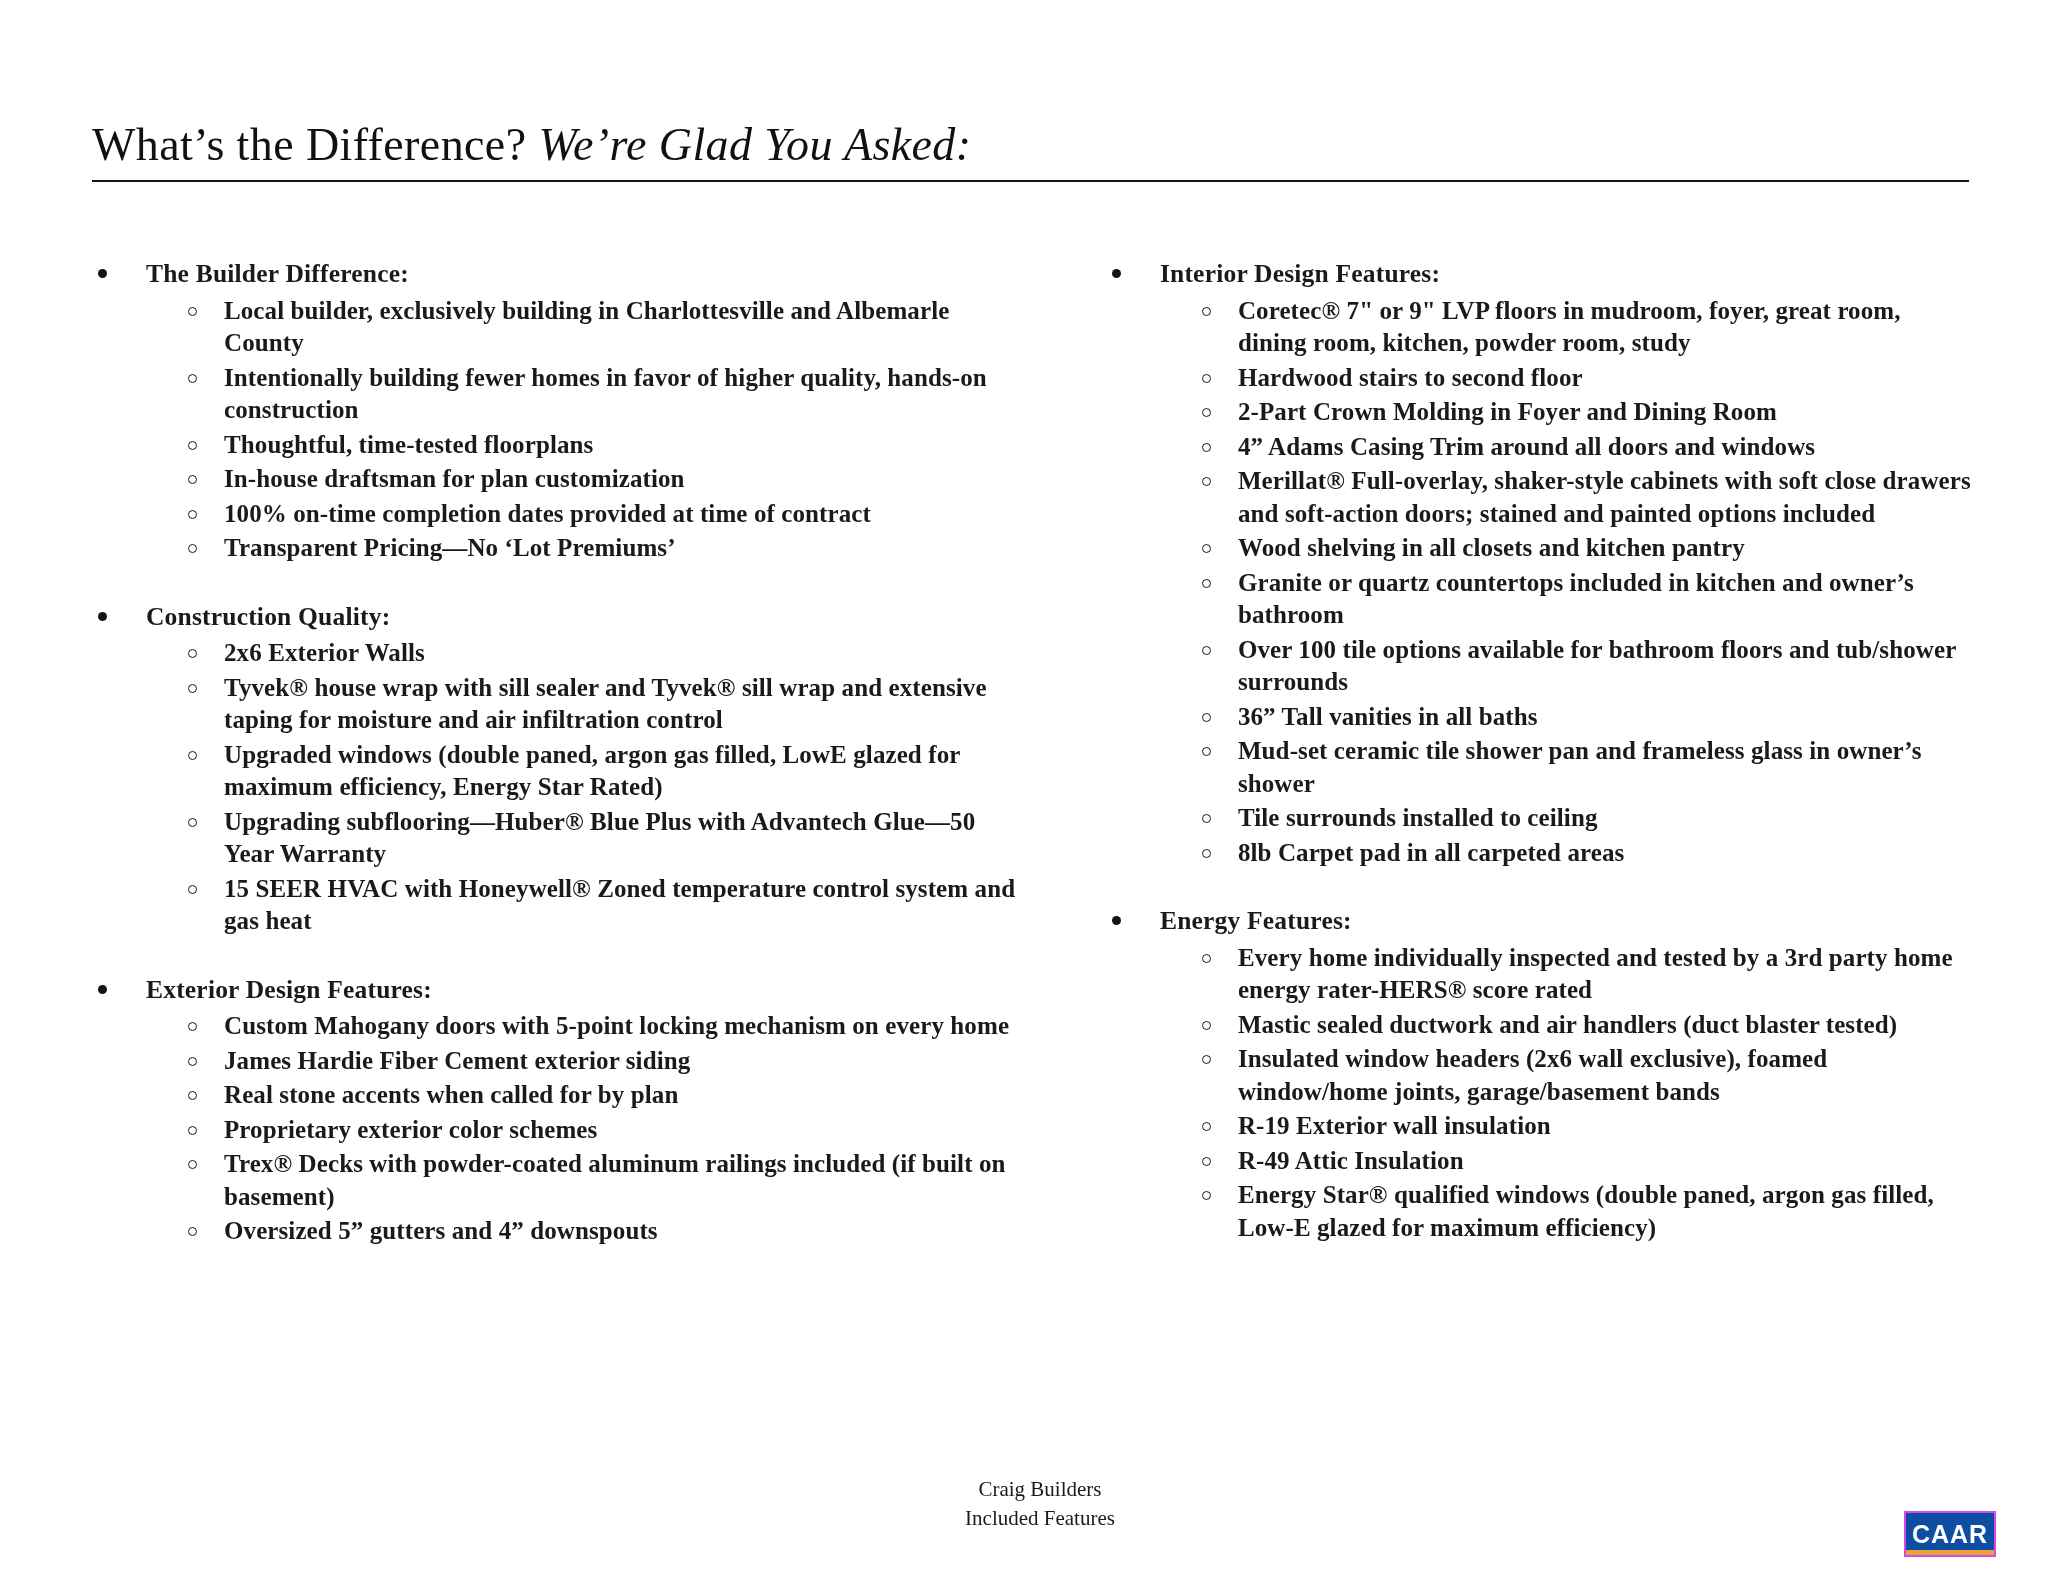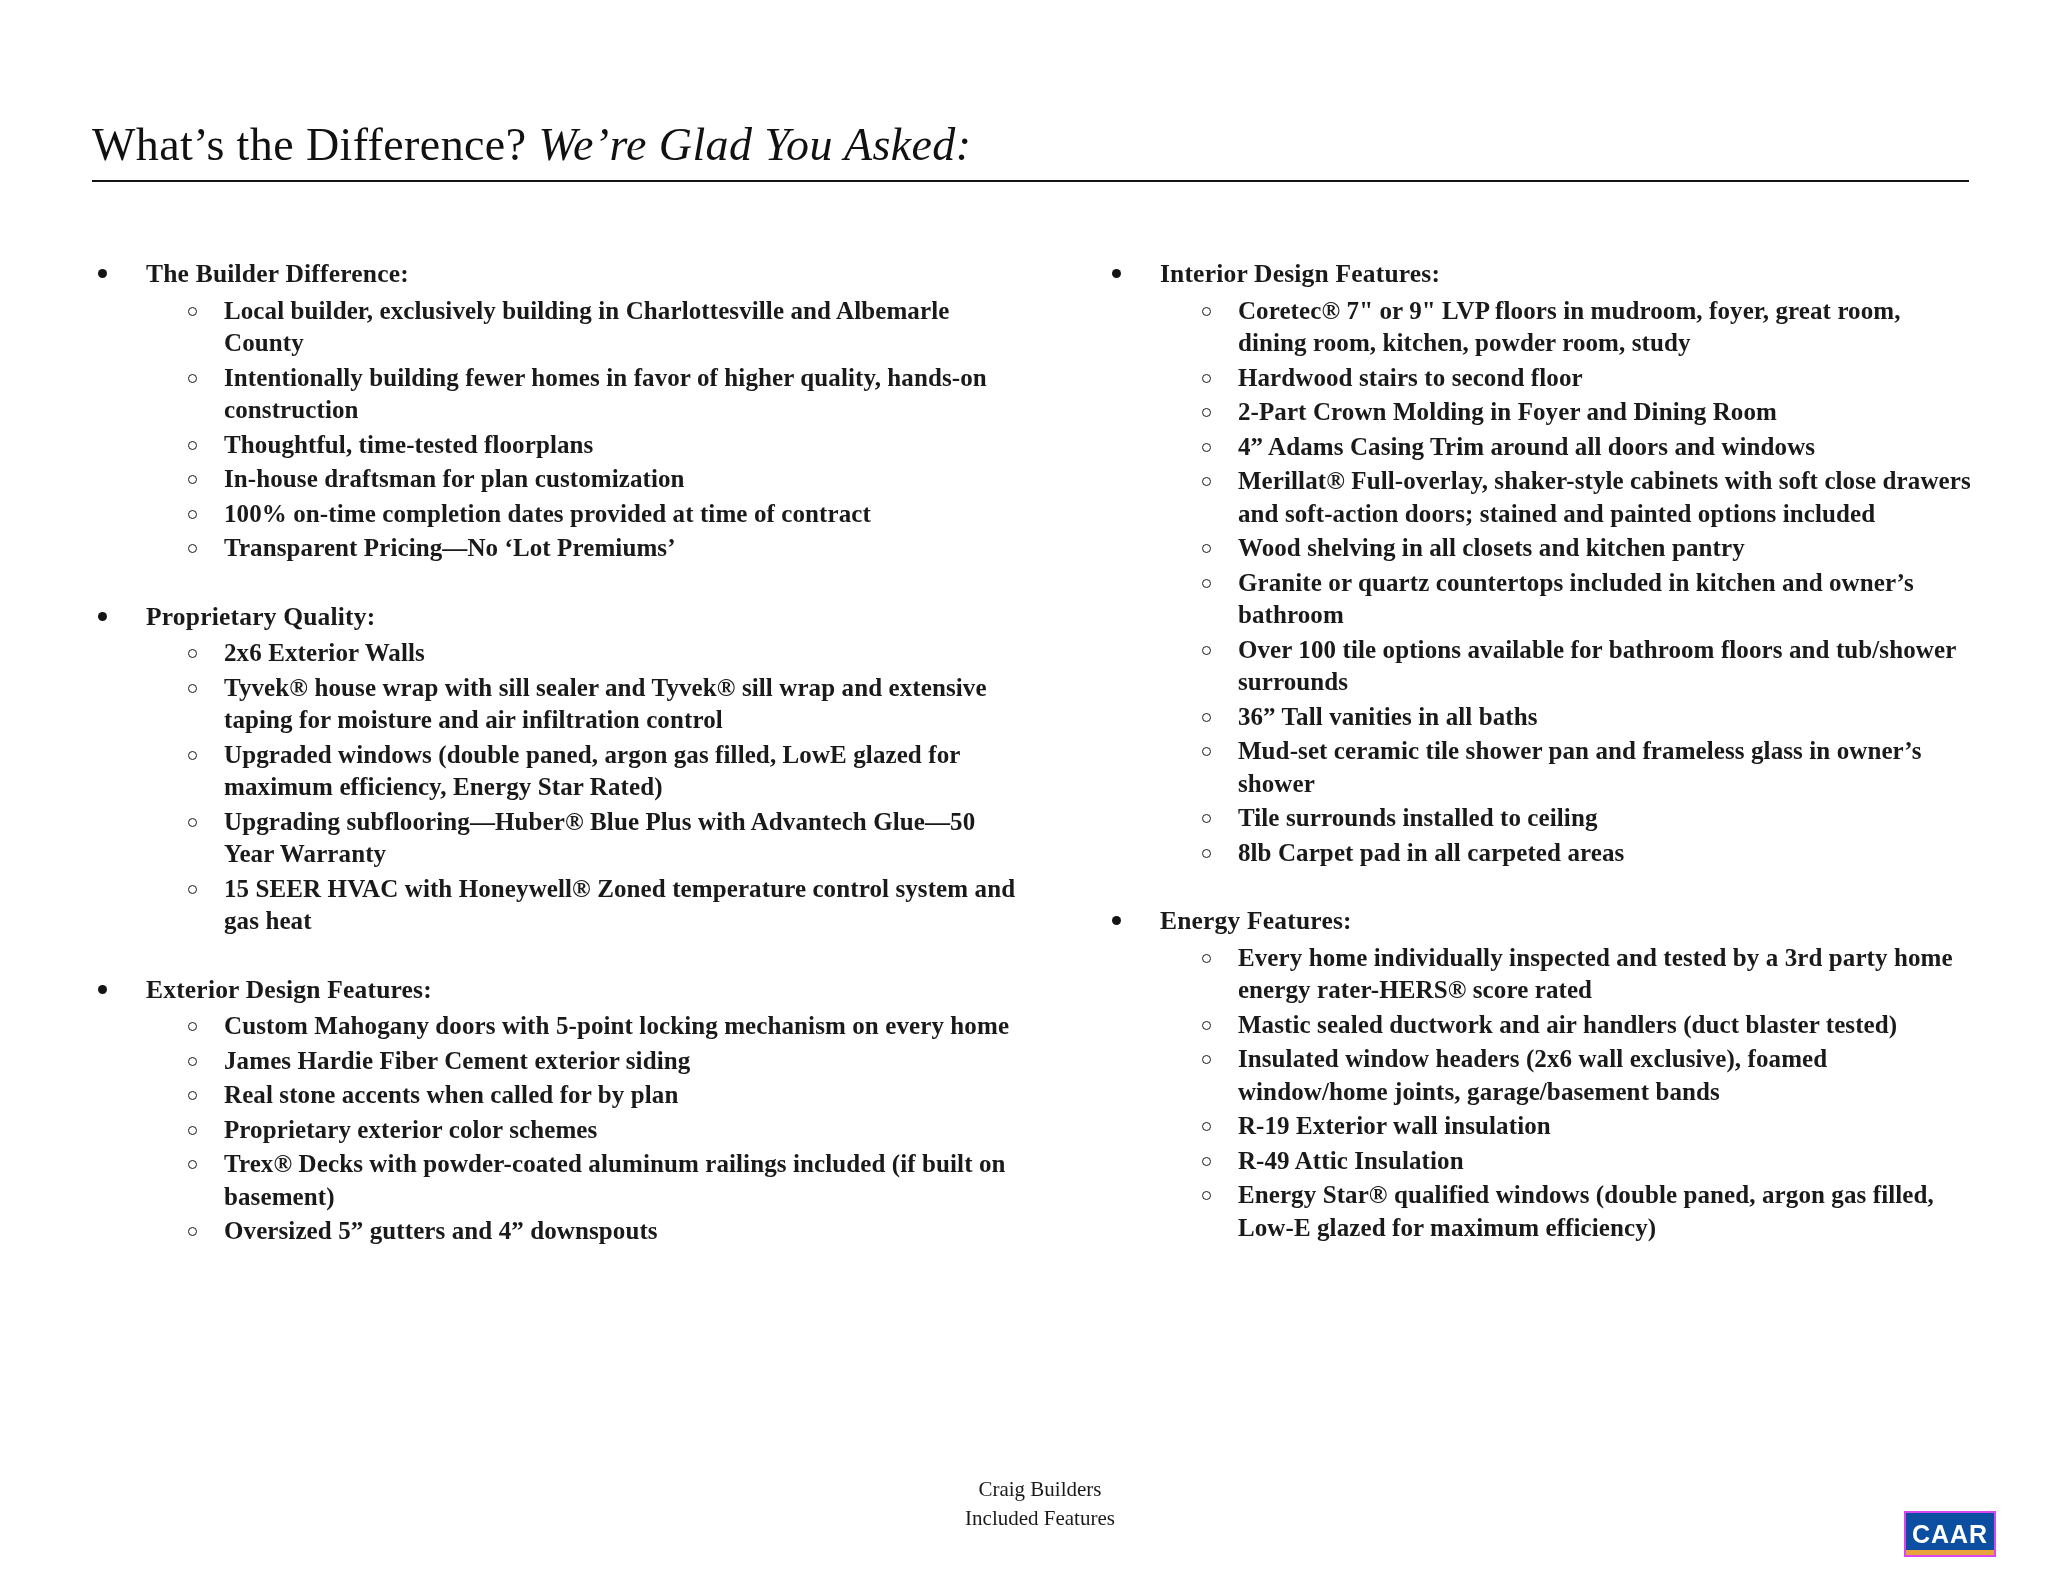--- a/index.html
+++ b/index.html
@@ -181,21 +181,21 @@
           <li class="l2"><span class="circ"></span><span>Thoughtful, time-tested floorplans</span></li>
           <li class="l2"><span class="circ"></span><span>In-house draftsman for plan customization</span></li>
           <li class="l2"><span class="circ"></span><span>100% on-time completion dates provided at time of contract</span></li>
           <li class="l2"><span class="circ"></span><span>Transparent Pricing—No ‘Lot Premiums’</span></li>
         </ul>
       </div>
 
       <div class="group">
         <div class="l1">
           <span class="dot"></span>
-          <span>Proprietary Quality:</span>
+          <span>Construction Quality:</span>
         </div>
         <ul class="l2list">
           <li class="l2"><span class="circ"></span><span>2x6 Exterior Walls</span></li>
           <li class="l2"><span class="circ"></span><span>Tyvek® house wrap with sill sealer and Tyvek® sill wrap and extensive taping for moisture and air infiltration control</span></li>
           <li class="l2"><span class="circ"></span><span>Upgraded windows (double paned, argon gas filled, LowE glazed for maximum efficiency, Energy Star Rated)</span></li>
           <li class="l2"><span class="circ"></span><span>Upgrading subflooring—Huber® Blue Plus with Advantech Glue—50 Year Warranty</span></li>
           <li class="l2"><span class="circ"></span><span>15 SEER HVAC with Honeywell® Zoned temperature control system and gas heat</span></li>
         </ul>
       </div>
 

